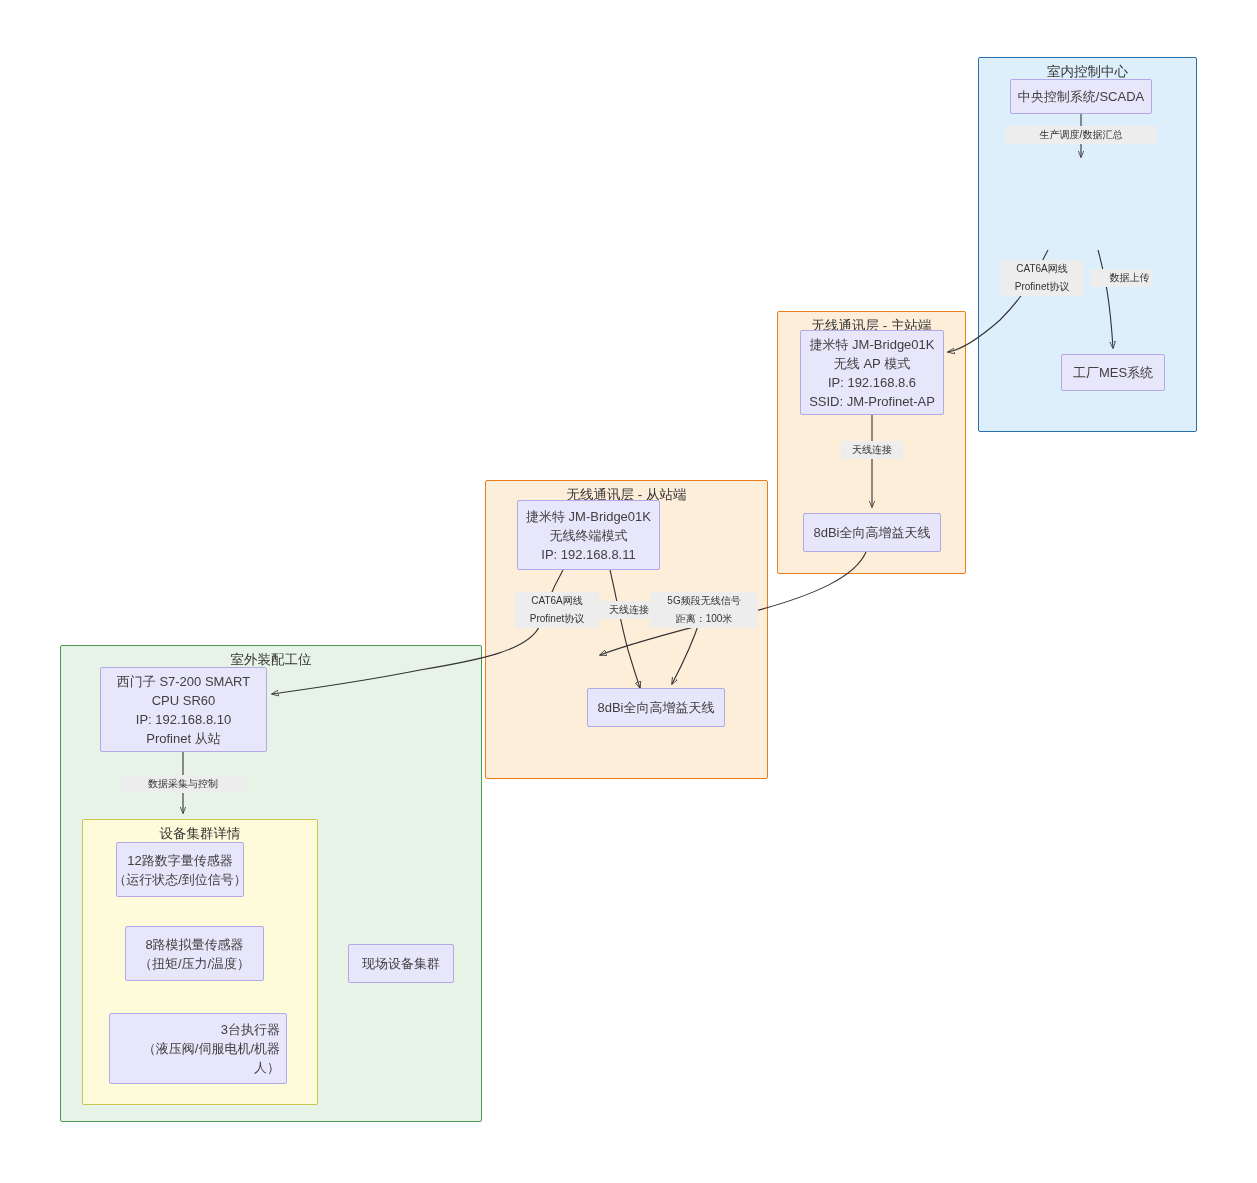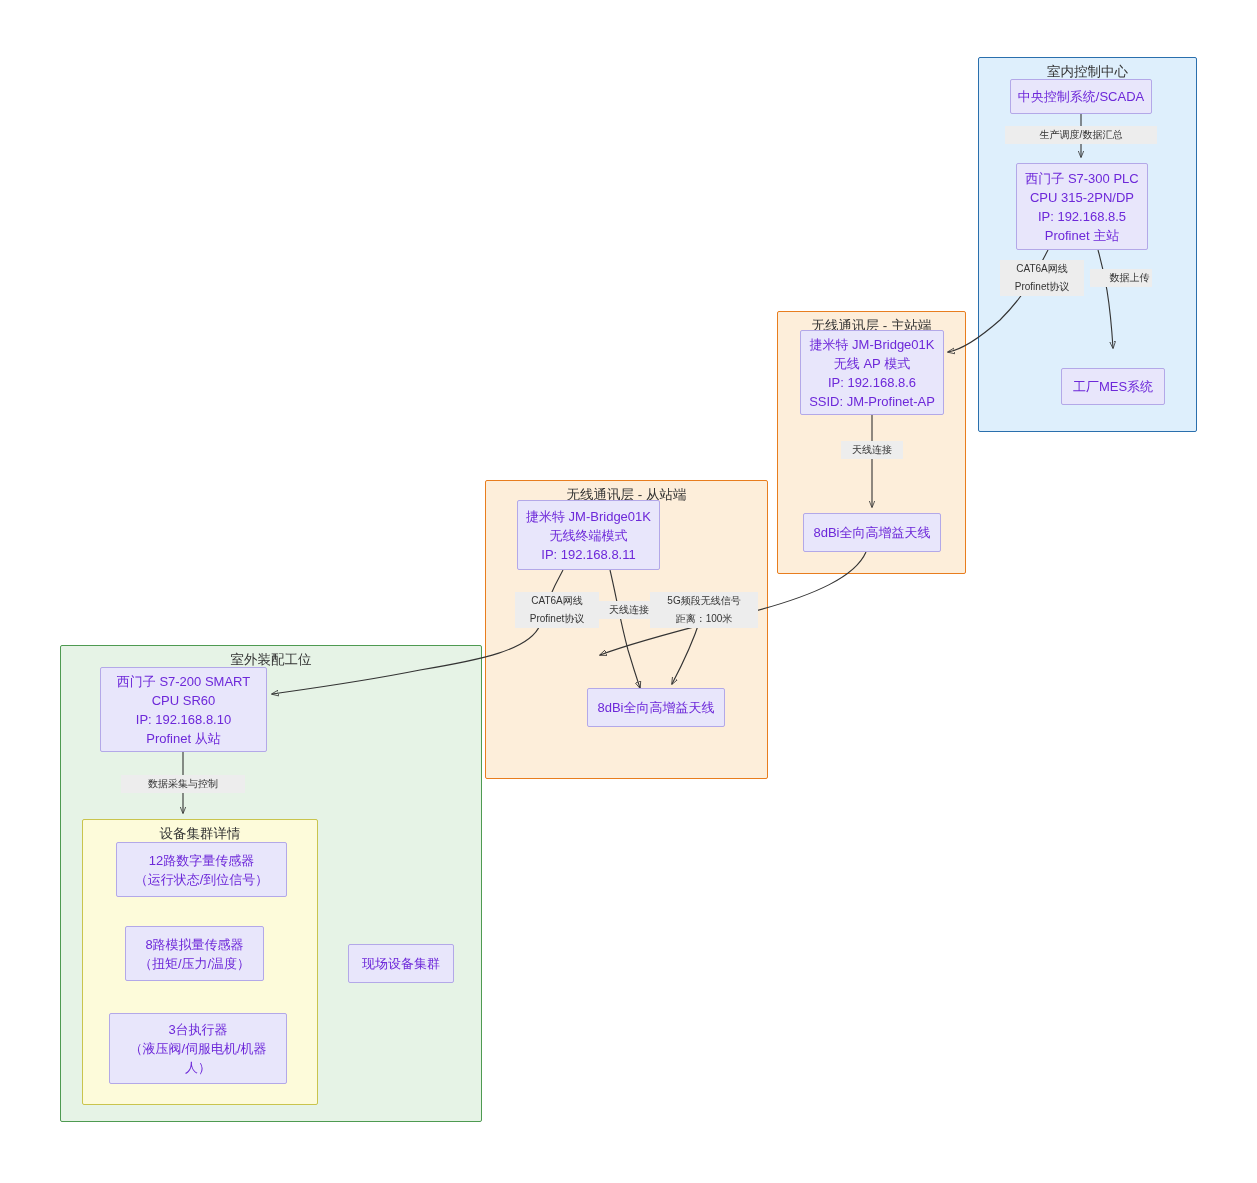--- a/index.html
+++ b/index.html
@@ -49,21 +49,21 @@
     background: #e8e6fb;
     border: 1.2px solid #b3a8e8;
     border-radius: 2px;
     display: flex;
     flex-direction: column;
     align-items: center;
     justify-content: center;
     text-align: center;
     font-size: 13px;
     line-height: 19px;
-    color: #6d28d9;
+    color: #404040;
     padding: 2px 6px;
   }
   .node .line { display: block; white-space: nowrap; }
   .node.wrap .line { white-space: normal; }
 
   
   .edge-label {
     position: absolute;
     box-sizing: border-box;
     background: #ededed;
@@ -133,28 +133,22 @@
 
     <path d="M 700,620 C 692,645 682,665 672,684" marker-end="url(#arrow)"></path>
 
     <path d="M 183,752 L 183,813" marker-end="url(#arrow)"></path>
   </svg>
 
   <div class="node" style="left:1010px; top:79px; width:142px; height:35px;">
     <span class="line">中央控制系统/SCADA</span>
   </div>
 
-  <div class="node" style="left:1016px; top:163px; width:132px; height:87px;">
-    <span class="line">西门子 S7-300 PLC</span>
-    <span class="line">CPU 315-2PN/DP</span>
-    <span class="line">IP: 192.168.8.5</span>
-    <span class="line">Profinet 主站</span>
-  </div>
-
-  <div class="node" style="left:1061px; top:368px; width:104px; height:37px;text-align:right;">
+
+  <div class="node" style="left:1061px; top:354px; width:104px; height:37px;text-align:right;">
     <span class="line">工厂MES系统</span>
   </div>
 
   <div class="node" style="left:800px; top:330px; width:144px; height:85px;">
     <span class="line">捷米特 JM-Bridge01K</span>
     <span class="line">无线 AP 模式</span>
     <span class="line">IP: 192.168.8.6</span>
     <span class="line">SSID: JM-Profinet-AP</span>
   </div>
 
@@ -172,31 +166,31 @@
     <span class="line">8dBi全向高增益天线</span>
   </div>
 
   <div class="node" style="left:100px; top:667px; width:167px; height:85px;">
     <span class="line">西门子 S7-200 SMART</span>
     <span class="line">CPU SR60</span>
     <span class="line">IP: 192.168.8.10</span>
     <span class="line">Profinet 从站</span>
   </div>
 
-  <div class="node" style="left:116px; top:842px; width:171px; height:55px;">
+  <div class="node" style="left:116px; top:842px; width:128px; height:55px;">
     <span class="line">12路数字量传感器</span>
     <span class="line">（运行状态/到位信号）</span>
   </div>
 
   <div class="node" style="left:125px; top:926px; width:139px; height:55px;">
     <span class="line">8路模拟量传感器</span>
     <span class="line">（扭矩/压力/温度）</span>
   </div>
 
-  <div class="node wrap" style="left:109px; top:1013px; width:178px; height:71px;">
+  <div class="node wrap" style="left:109px; top:1013px; width:178px; height:71px;align-items:flex-end;">
     <span class="line">3台执行器</span>
     <span class="line">（液压阀/伺服电机/机器</span>
     <span class="line">人）</span>
   </div>
 
   <div class="node" style="left:348px; top:944px; width:106px; height:39px;">
     <span class="line">现场设备集群</span>
   </div>
 
   <div class="edge-label" style="left:1005px; top:126px; width:152px;">

